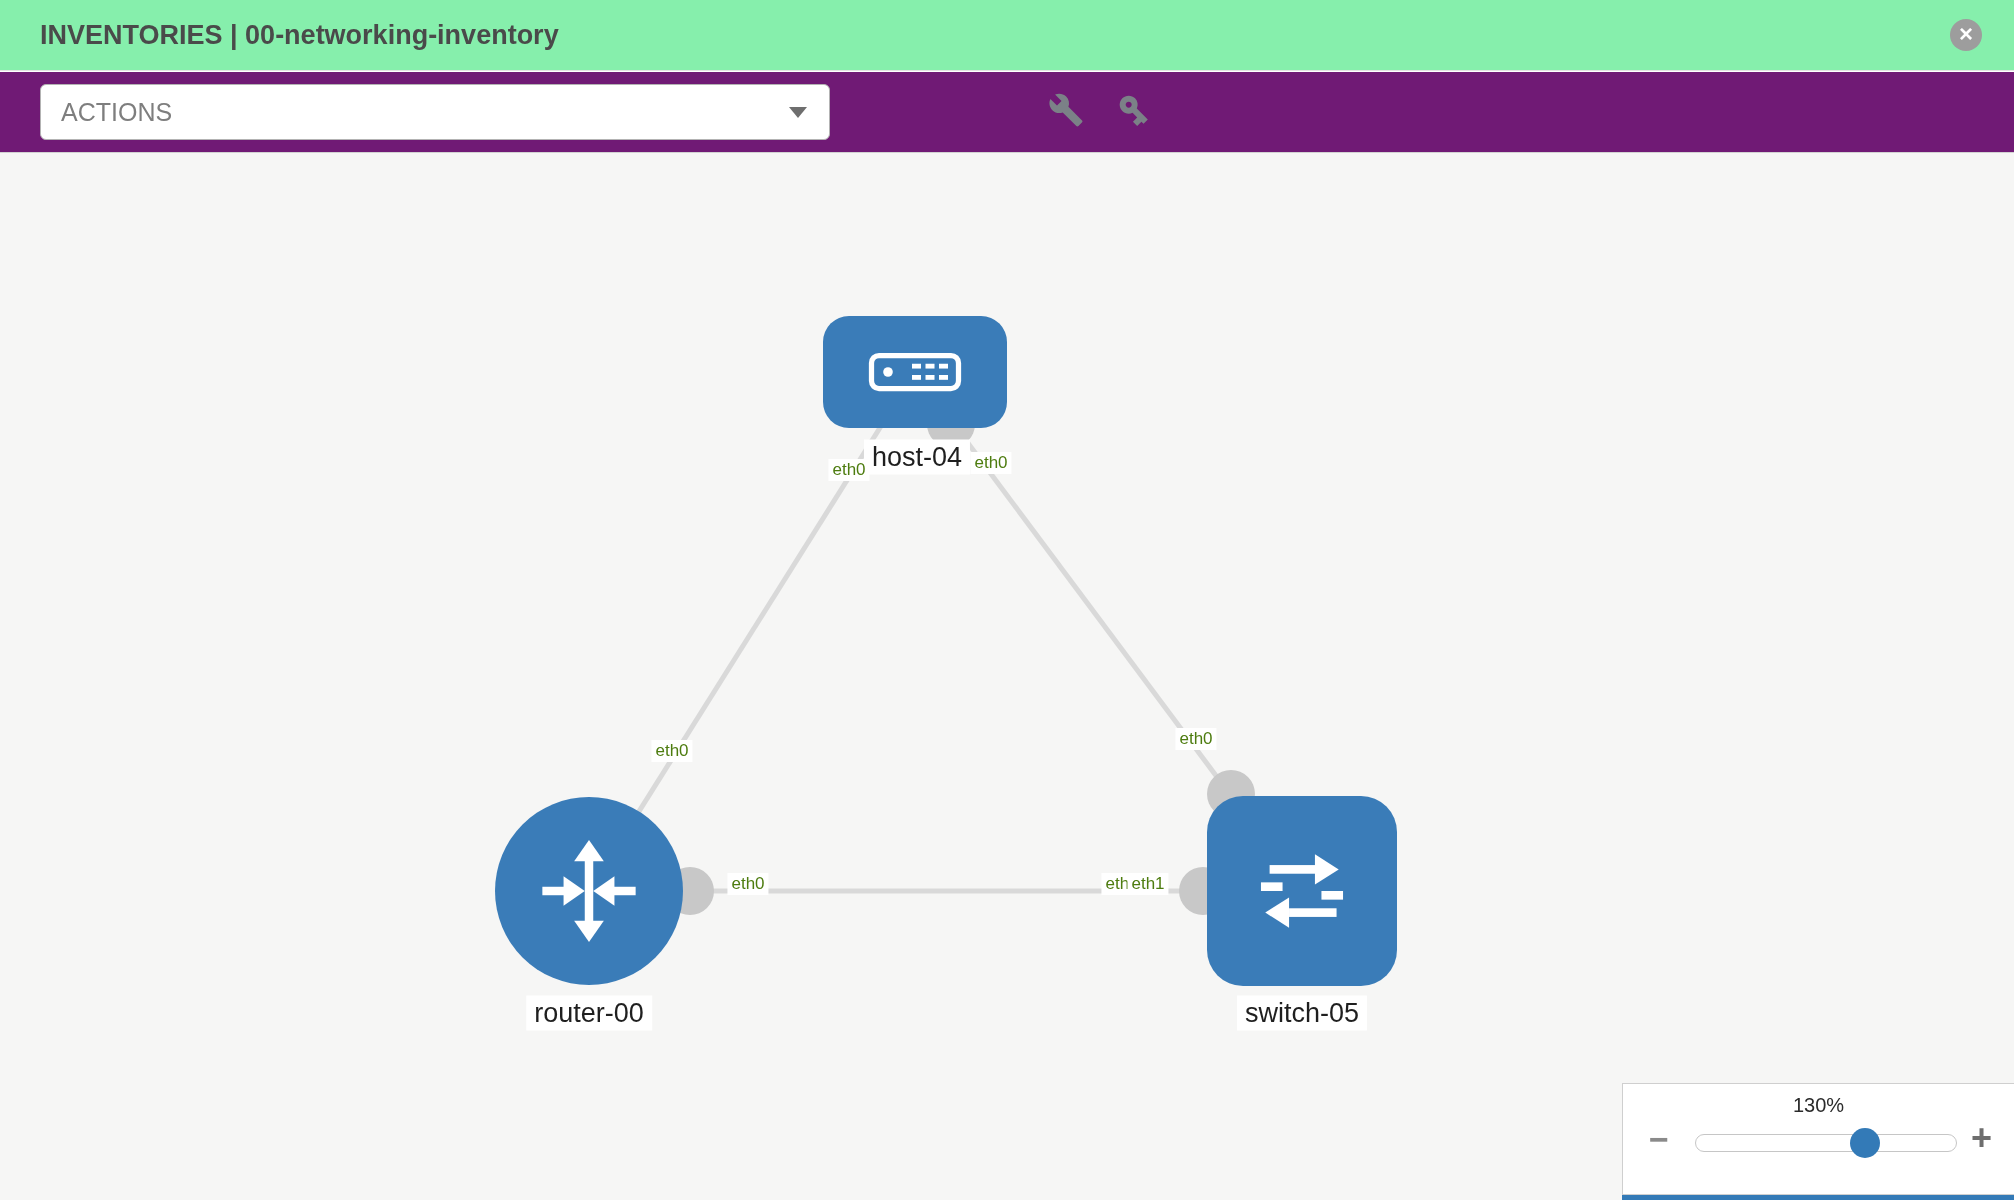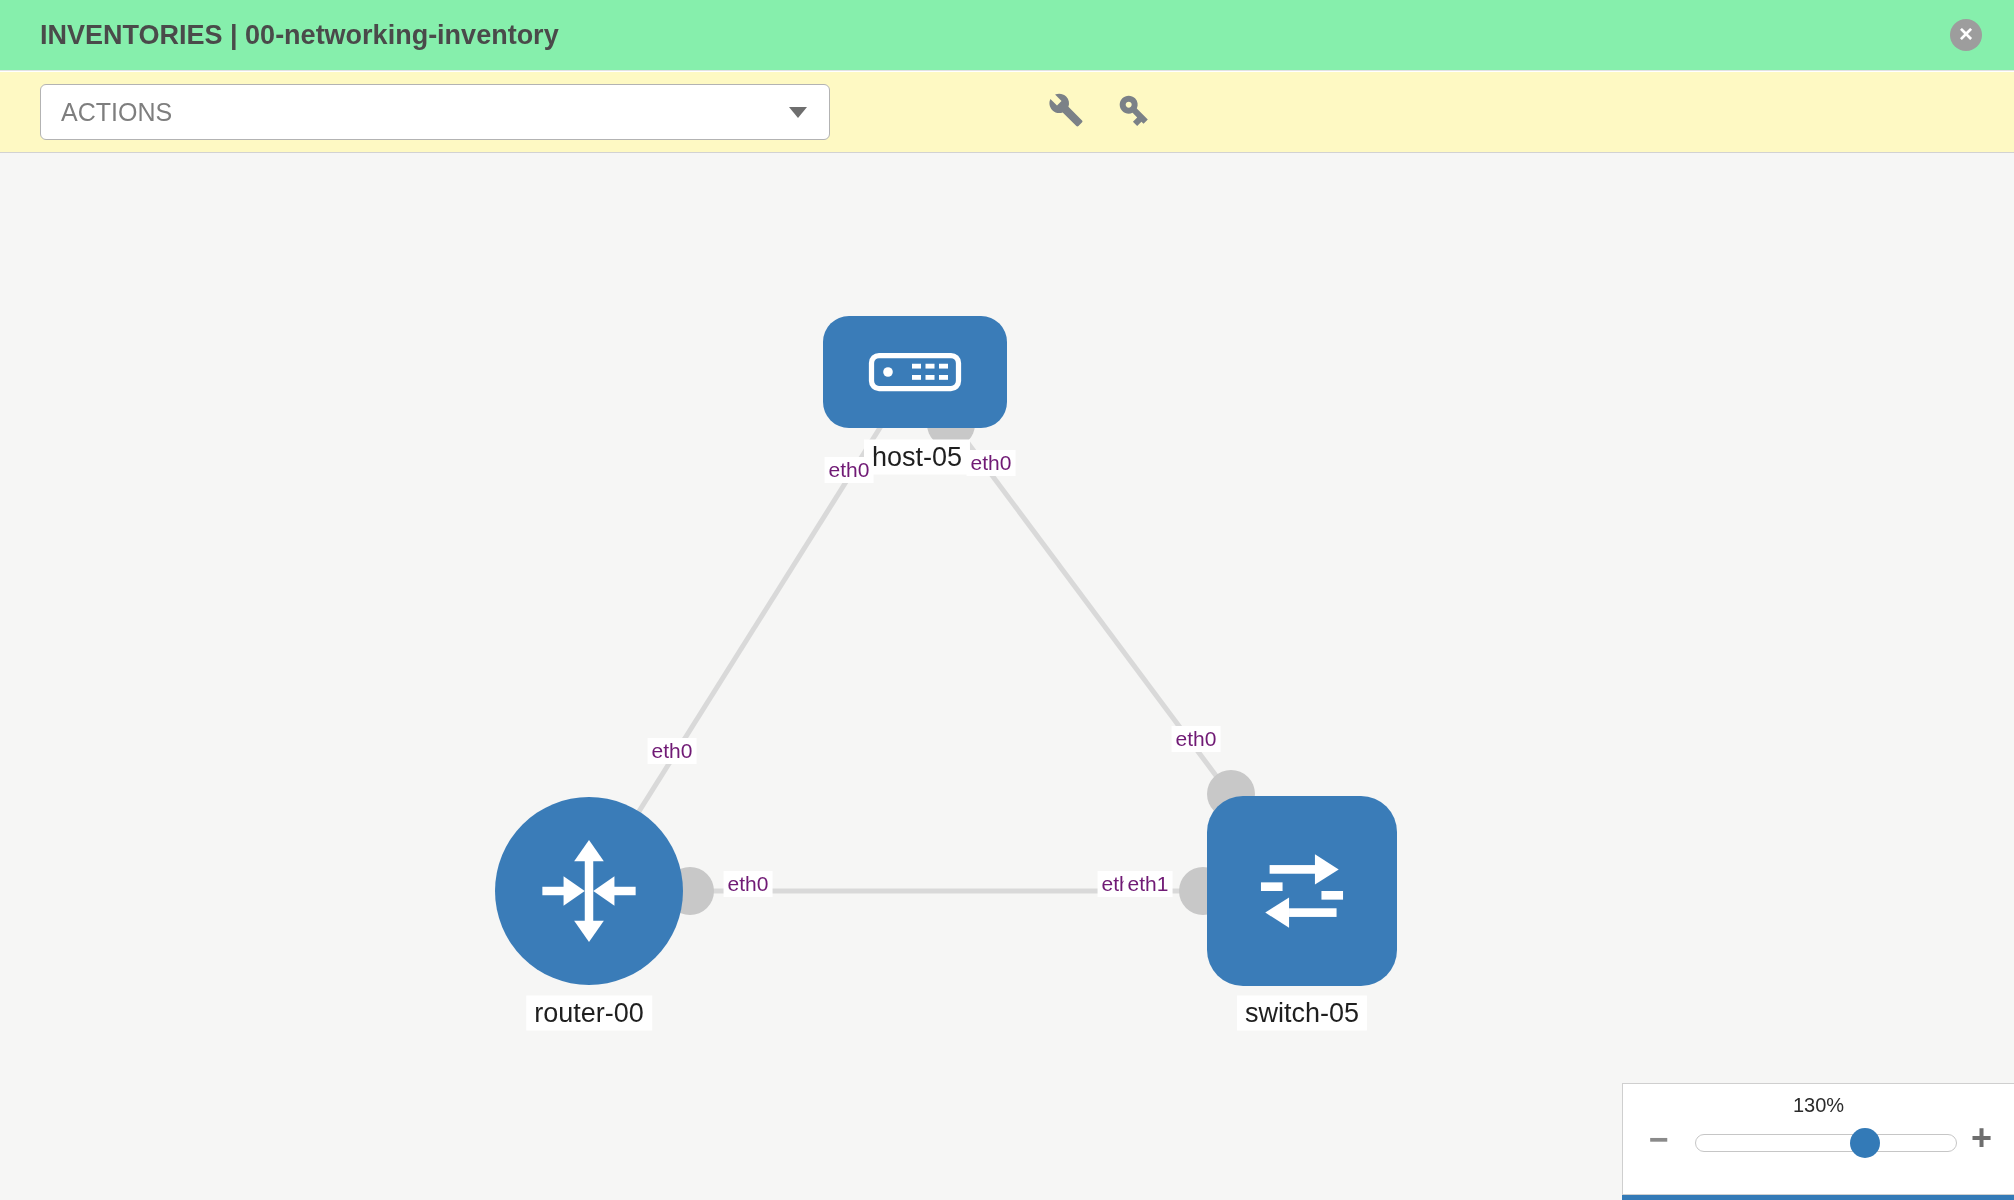--- a/index.html
+++ b/index.html
@@ -5,41 +5,41 @@
   * { margin:0; padding:0; box-sizing:border-box; }
   html,body { width:2014px; height:1200px; overflow:hidden; font-family:"Liberation Sans","DejaVu Sans",sans-serif; background:#fff; }
   #app { position:relative; width:2014px; height:1200px; }
 
   
   .header { position:absolute; left:0; top:0; width:2014px; height:71px; background:#86efac; border-bottom:1px solid #e2e2e2; }
   .header-title { position:absolute; left:40px; top:50%; transform:translateY(-50%); font-size:27px; font-weight:bold; color:#4a4a4a; }
   .close-btn { position:absolute; right:32px; top:50%; transform:translateY(-50%); width:32px; height:32px; border-radius:50%; background:#9d9d9d; color:#ffffff; font-size:24px; font-weight:bold; line-height:30px; text-align:center; cursor:pointer; }
 
   
-  .toolbar { position:absolute; left:0; top:72px; width:2014px; height:81px; background:#fef9c3; border-bottom:1px solid #d2d2d2; }
+  .toolbar { position:absolute; left:0; top:72px; width:2014px; height:81px; background:#701a75; border-bottom:1px solid #d2d2d2; }
   .dropdown { position:absolute; top:50%; transform:translateY(-50%); height:56px; width:790px; background:#ffffff; border:1px solid #b3b3b3; border-radius:6px; display:flex; align-items:center; padding-left:20px; cursor:pointer; }
   .dropdown .dd-label { font-size:25px; color:#7e7e7e; }
   .dropdown .caret { position:absolute; right:22px; top:50%; margin-top:-5px; width:0; height:0; border-left:9px solid transparent; border-right:9px solid transparent; border-top:11px solid #6e6e6e; }
   .dd-actions { left:40px; }
   .dd-search { left:1184px; }
   .tool-icon-btn { position:absolute; top:50%; transform:translateY(-50%); width:40px; height:40px; display:flex; align-items:center; justify-content:center; cursor:pointer; }
   .tool-icon-btn svg { fill:#7b8187; }
   .btn-wrench { left:1046px; }
   .btn-key { left:1114px; }
 
   
   .canvas { position:absolute; left:0; top:153px; width:2014px; height:1047px; background:var(--canvas-bg,#f6f6f5); }
   .links-layer { position:absolute; left:0; top:0; }
   .node { position:absolute; transform:translate(-50%,-50%); background:var(--node-blue,#3a7cb8); display:flex; align-items:center; justify-content:center; cursor:pointer; }
   .node-host   { width:184px; height:112px; border-radius:26px; }
   .node-router { width:188px; height:188px; border-radius:50%; }
   .node-switch { width:190px; height:190px; border-radius:36px; }
   .node-icon { display:flex; align-items:center; justify-content:center; }
   .node-label { position:absolute; transform:translate(-50%,-50%); background:#ffffff; padding:2px 8px; font-size:27px; color:#1f1f1f; white-space:nowrap; }
-  .iface-label { position:absolute; transform:translate(-50%,-50%); background:#ffffff; padding:1px 4px; font-size:21px; color:#701a75; white-space:nowrap; }
+  .iface-label { position:absolute; transform:translate(-50%,-50%); background:#ffffff; padding:1px 4px; font-size:17px; color:#4d7c0f; white-space:nowrap; }
 
   
   .zoom-panel { position:absolute; left:1622px; top:1083px; width:392px; height:112px; background:#ffffff; border:1px solid #cfcfcf; border-right:none; }
   .zoom-level { position:absolute; left:0; right:0; top:10px; text-align:center; font-size:20px; color:#2b2b2b; }
   .zoom-minus { position:absolute; left:26px; top:38px; font-size:34px; color:#8a8a8a; font-weight:bold; cursor:pointer; line-height:34px; }
   .zoom-plus  { position:absolute; right:22px; top:36px; font-size:36px; color:#6e6e6e; font-weight:bold; cursor:pointer; line-height:36px; }
   .zoom-track { position:absolute; left:72px; top:50px; width:262px; height:18px; background:#ffffff; border:1px solid #c6c6c6; border-radius:9px; cursor:pointer; }
   .zoom-handle { position:absolute; top:50%; left:65%; transform:translate(-50%,-50%); width:30px; height:30px; border-radius:50%; background:var(--handle-blue,#337ab7); cursor:pointer; }
   .bottom-bar { position:absolute; left:1622px; top:1195px; width:392px; height:5px; background:var(--bar-blue,#337ab7); }
 </style>
@@ -95,21 +95,21 @@
     <circle cx="14" cy="20" r="3.2" fill="#fff"></circle>
     <rect x="30" y="14.5" width="6" height="3.2" fill="#fff"></rect>
             <rect x="39" y="14.5" width="6" height="3.2" fill="#fff"></rect>
             <rect x="48" y="14.5" width="6" height="3.2" fill="#fff"></rect>
     <rect x="30" y="22" width="6" height="3.2" fill="#fff"></rect>
             <rect x="39" y="22" width="6" height="3.2" fill="#fff"></rect>
             <rect x="48" y="22" width="6" height="3.2" fill="#fff"></rect>
   </svg>
         </span>
       </div>
-      <div class="node-label" style="left: 917px; top: 304px;">host-05</div>
+      <div class="node-label" style="left: 917px; top: 304px;">host-04</div>
       <div class="node node-router" style="left: 589px; top: 738px;">
         <span class="node-icon">
           <svg viewBox="0 0 100 100" width="106" height="106">
             <g fill="#fff">
     <rect x="46" y="18" width="8" height="64"></rect>
     <polygon points="50,2 36,22 64,22"></polygon>
     <polygon points="50,98 36,78 64,78"></polygon>
     <rect x="6" y="46" width="22" height="8"></rect>
     <polygon points="46,50 26,36 26,64"></polygon>
     <rect x="72" y="46" width="22" height="8"></rect>

